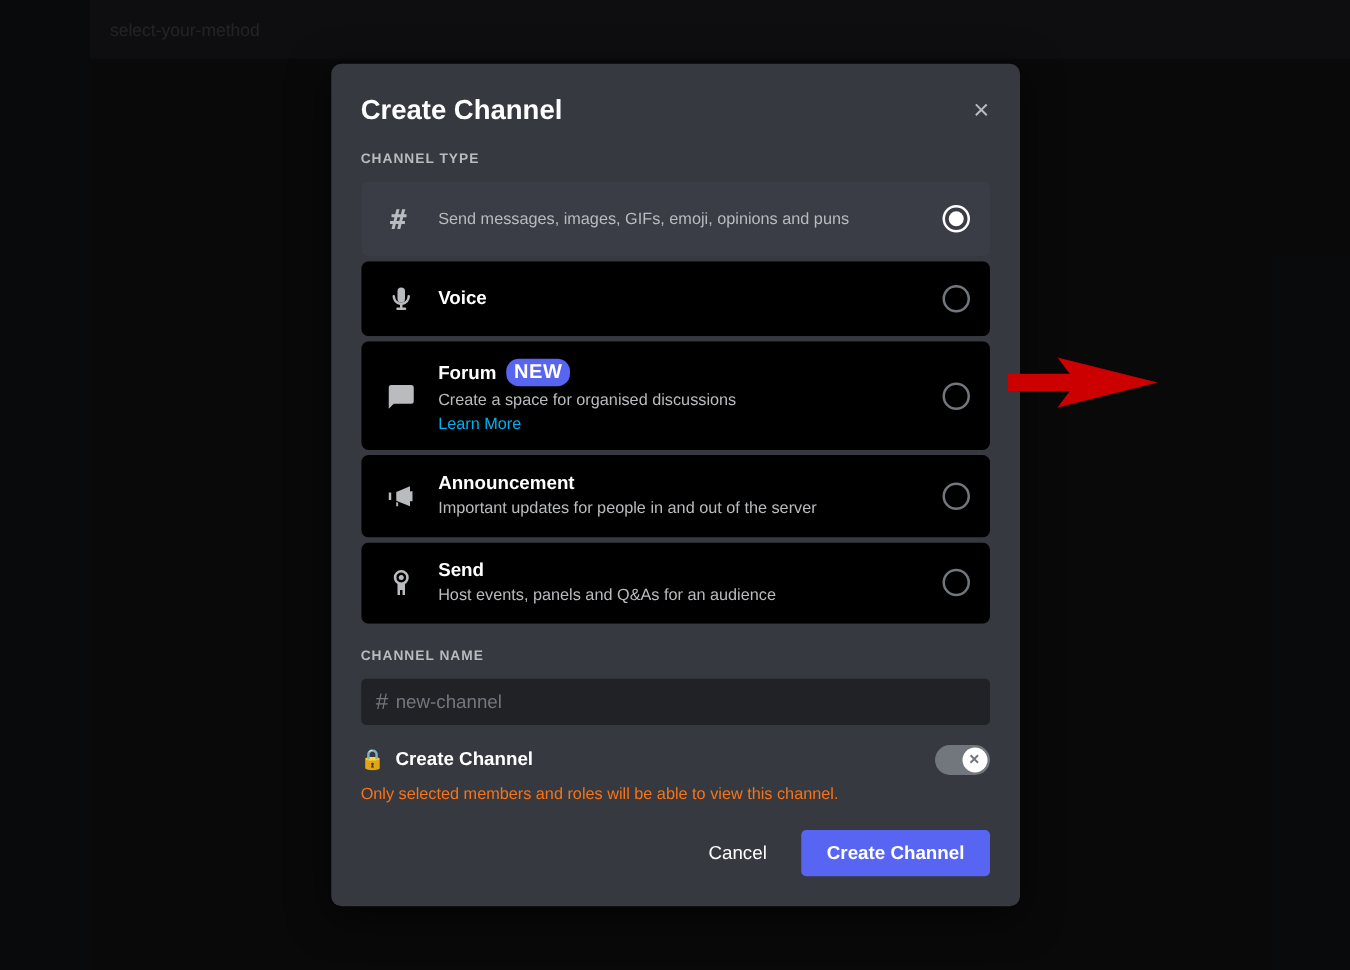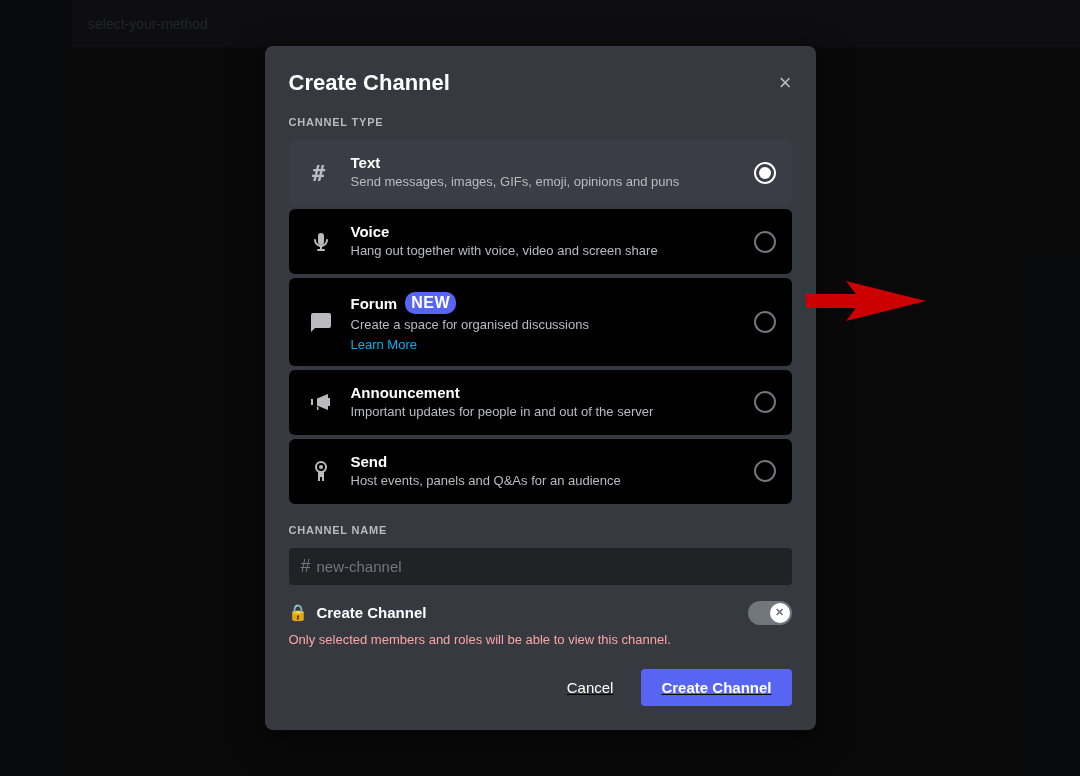--- a/index.html
+++ b/index.html
@@ -250,33 +250,32 @@
       justify-content: center;
     }
 
     .toggle-x {
       font-size: 11px;
       color: #72767d;
       font-weight: 700;
     }
 
     .private-desc {
-      color: #fca5a5;
+      color: #f97316;
       font-size: 13px;
       line-height: 1.4;
     }
 
     
     .modal-footer {
       display: flex;
       align-items: center;
       justify-content: flex-end;
       gap: 12px;
       margin-top: 20px;
-      text-decoration: underline;
     }
 
     .btn-cancel {
       background: none;
       border: none;
       color: #fff;
       font-size: 15px;
       font-weight: 500;
       cursor: pointer;
       padding: 8px 16px;
@@ -351,41 +350,37 @@
 
       <div class="channel-options">
 
         <div class="channel-option selected">
           <div class="channel-option-icon">
             <svg width="24" height="24" viewBox="0 0 24 24" fill="none">
               <text x="3" y="20" font-size="22" fill="#b9bbbe" font-family="monospace" font-weight="700">#</text>
             </svg>
           </div>
           <div class="channel-option-content">
-            <div class="channel-option-title">
-              <span>Text</span>
-            </div>
             <div class="channel-option-desc">Send messages, images, GIFs, emoji, opinions and puns</div>
           </div>
           <div class="radio-btn selected">
           </div>
         </div>
 
         <div class="channel-option">
           <div class="channel-option-icon">
             <svg width="24" height="24" viewBox="0 0 24 24" fill="#b9bbbe">
               <path d="M12 3a3 3 0 0 0-3 3v6a3 3 0 0 0 6 0V6a3 3 0 0 0-3-3z"></path>
               <path d="M5 10a1 1 0 0 1 2 0 5 5 0 0 0 10 0 1 1 0 0 1 2 0 7 7 0 0 1-6 6.92V19h2a1 1 0 0 1 0 2H9a1 1 0 0 1 0-2h2v-2.08A7 7 0 0 1 5 10z"></path>
             </svg>
           </div>
           <div class="channel-option-content">
             <div class="channel-option-title">
               <span>Voice</span>
             </div>
-            <div class="channel-option-desc">Hang out together with voice, video and screen share</div>
           </div>
           <div class="radio-btn"></div>
         </div>
 
         <div class="channel-option" style="position:relative;">
           <div class="channel-option-icon">
             <svg width="24" height="24" viewBox="0 0 24 24" fill="#b9bbbe">
               <path d="M2 5a2 2 0 0 1 2-2h16a2 2 0 0 1 2 2v11a2 2 0 0 1-2 2H6l-4 4V5z"></path>
             </svg>
           </div>

